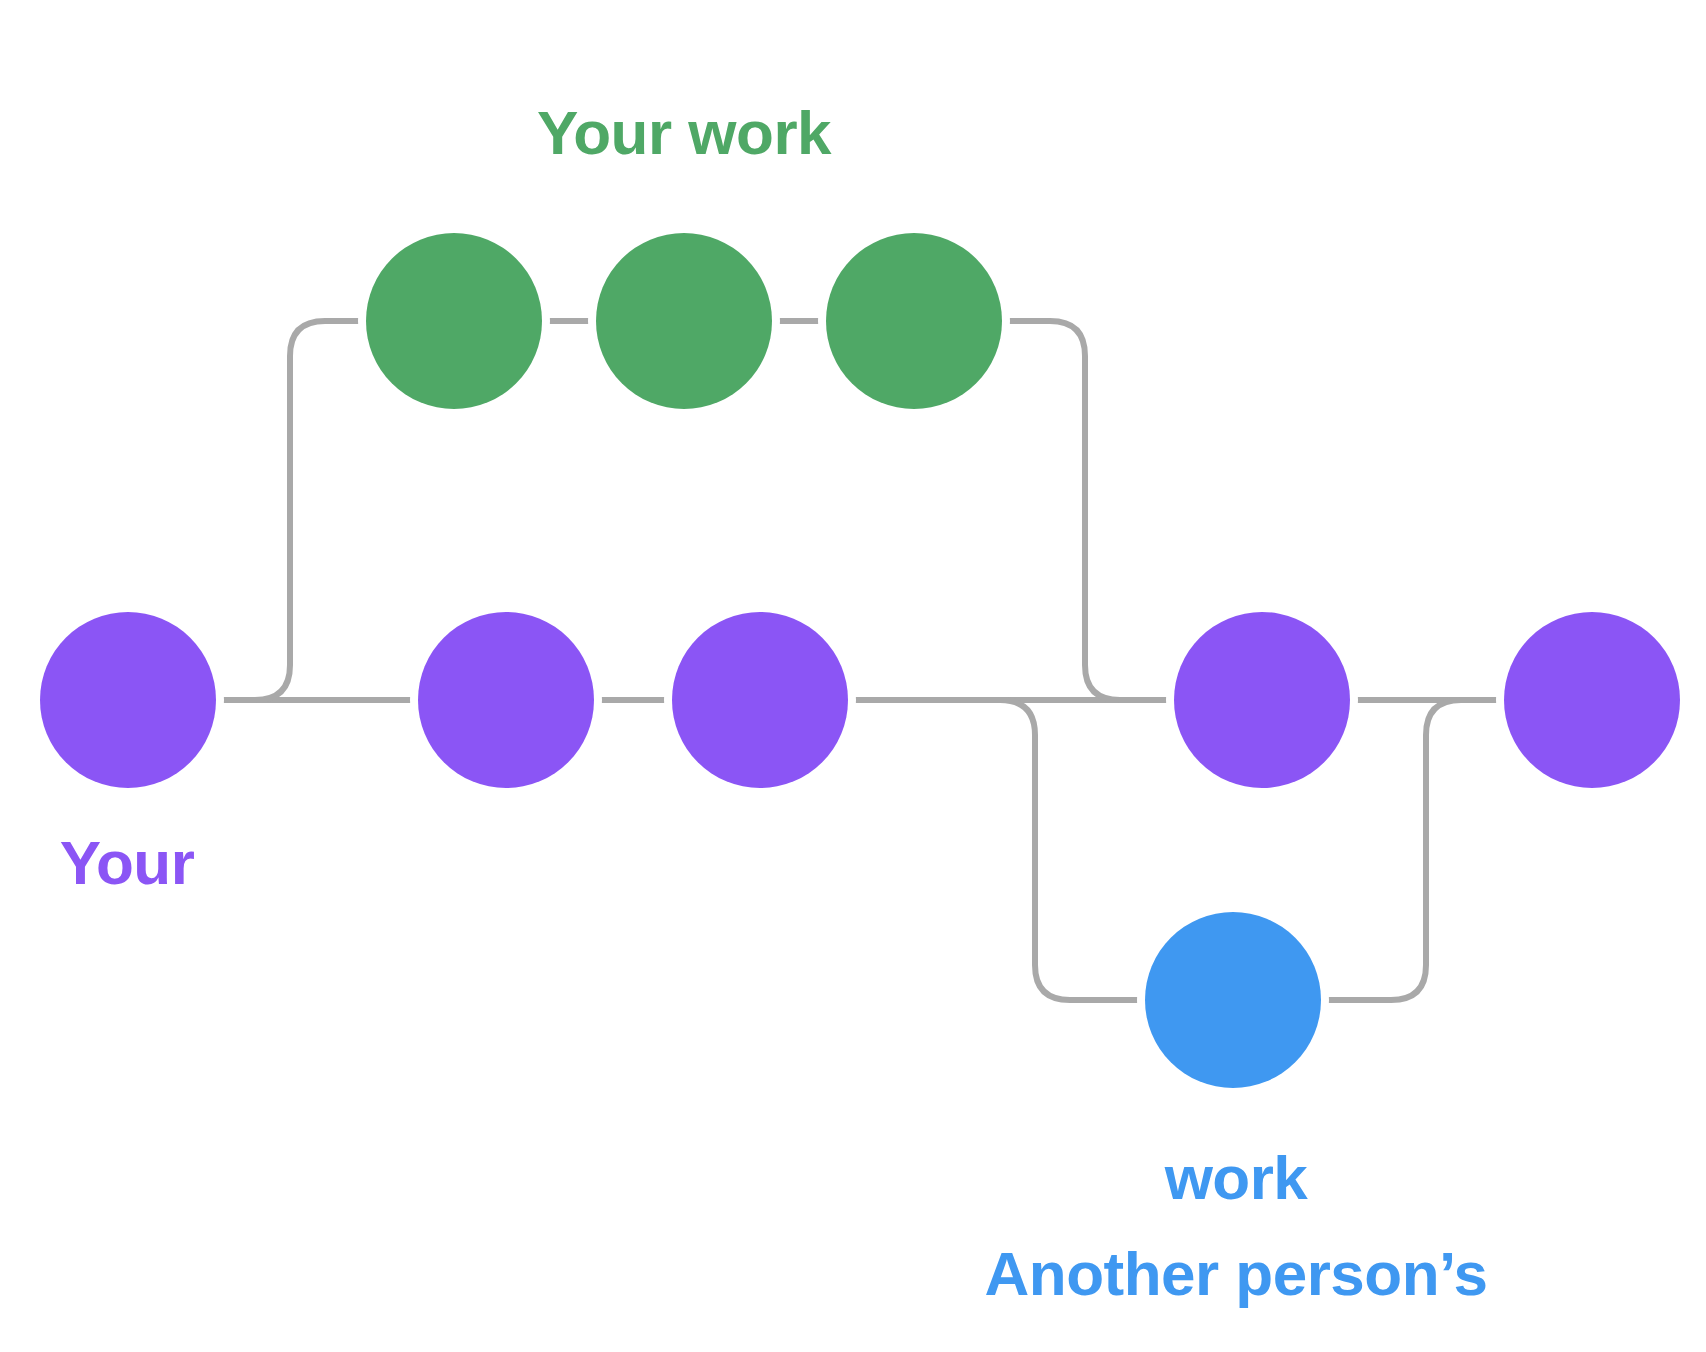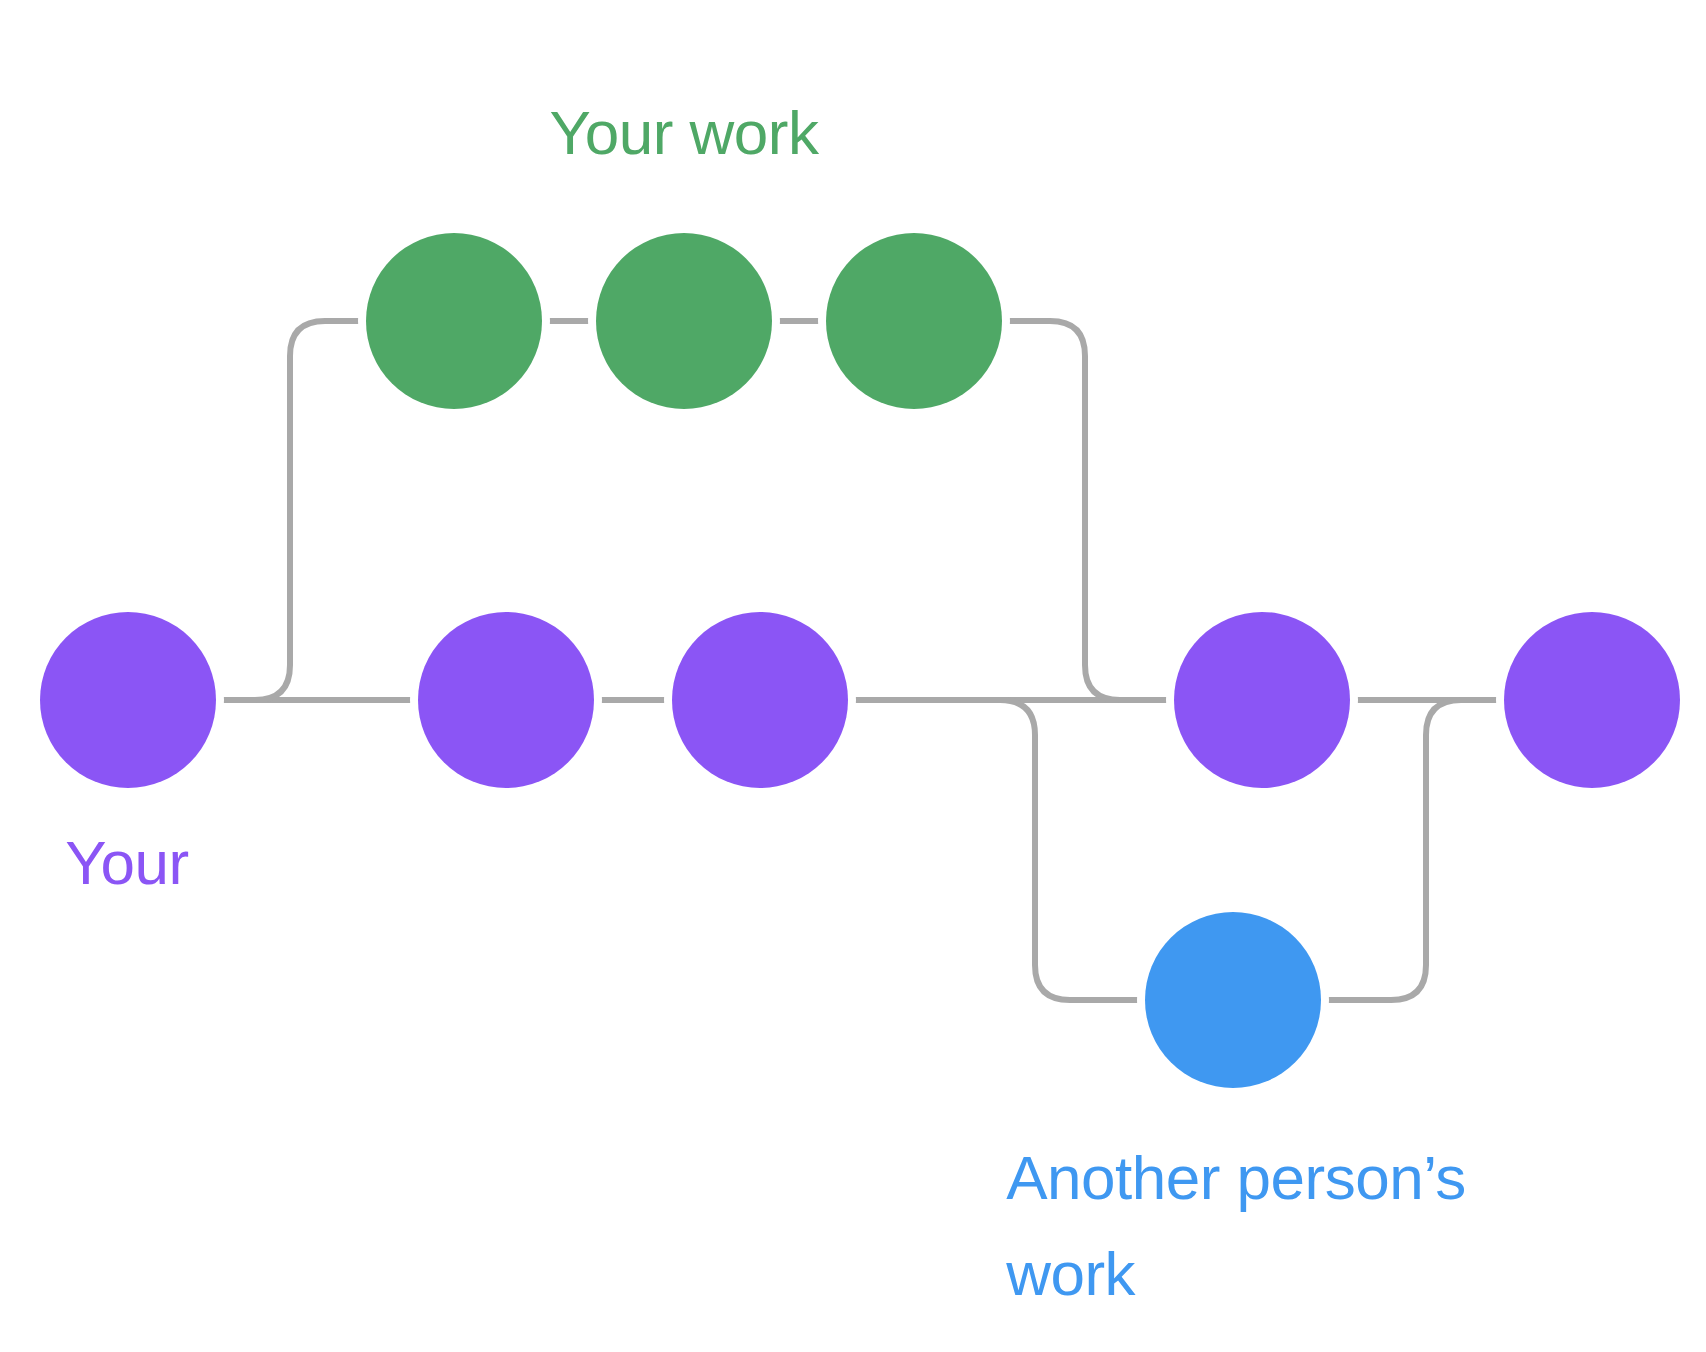--- a/index.html
+++ b/index.html
@@ -15,27 +15,27 @@
     overflow: hidden;
     font-family: "Liberation Sans", "DejaVu Sans", sans-serif;
   }
   .canvas svg {
     position: absolute;
     top: 0;
     left: 0;
   }
   .branch-label {
     position: absolute;
-    font-weight: 400;
+    font-weight: 700;
     font-size: 62px;
     letter-spacing: -0.5px;
     line-height: 65px;
     white-space: nowrap;
     transform: translateX(-50%);
-    text-align: left;
+    text-align: center;
   }
   .label-your-work {
     left: 684px;
     top: 100px;
     color: var(--green);
   }
   .label-main {
     left: 127px;
     top: 830px;
     color: var(--purple);
@@ -74,17 +74,17 @@
       <circle cx="684" cy="321" r="88" fill="#4FA866"></circle>
       <circle cx="914" cy="321" r="88" fill="#4FA866"></circle>
       <circle cx="1233" cy="1000" r="88" fill="#3F98F1"></circle>
     </svg>
 
   <div class="branch-label label-your-work">Your work</div>
 
   <div class="branch-label label-main">Your</div>
 
   <div class="branch-label label-another">
+    <div>work</div>
     <div>Another person’s</div>
-    <div>work</div>
   </div>
 
 </div>
 
 </body></html>

